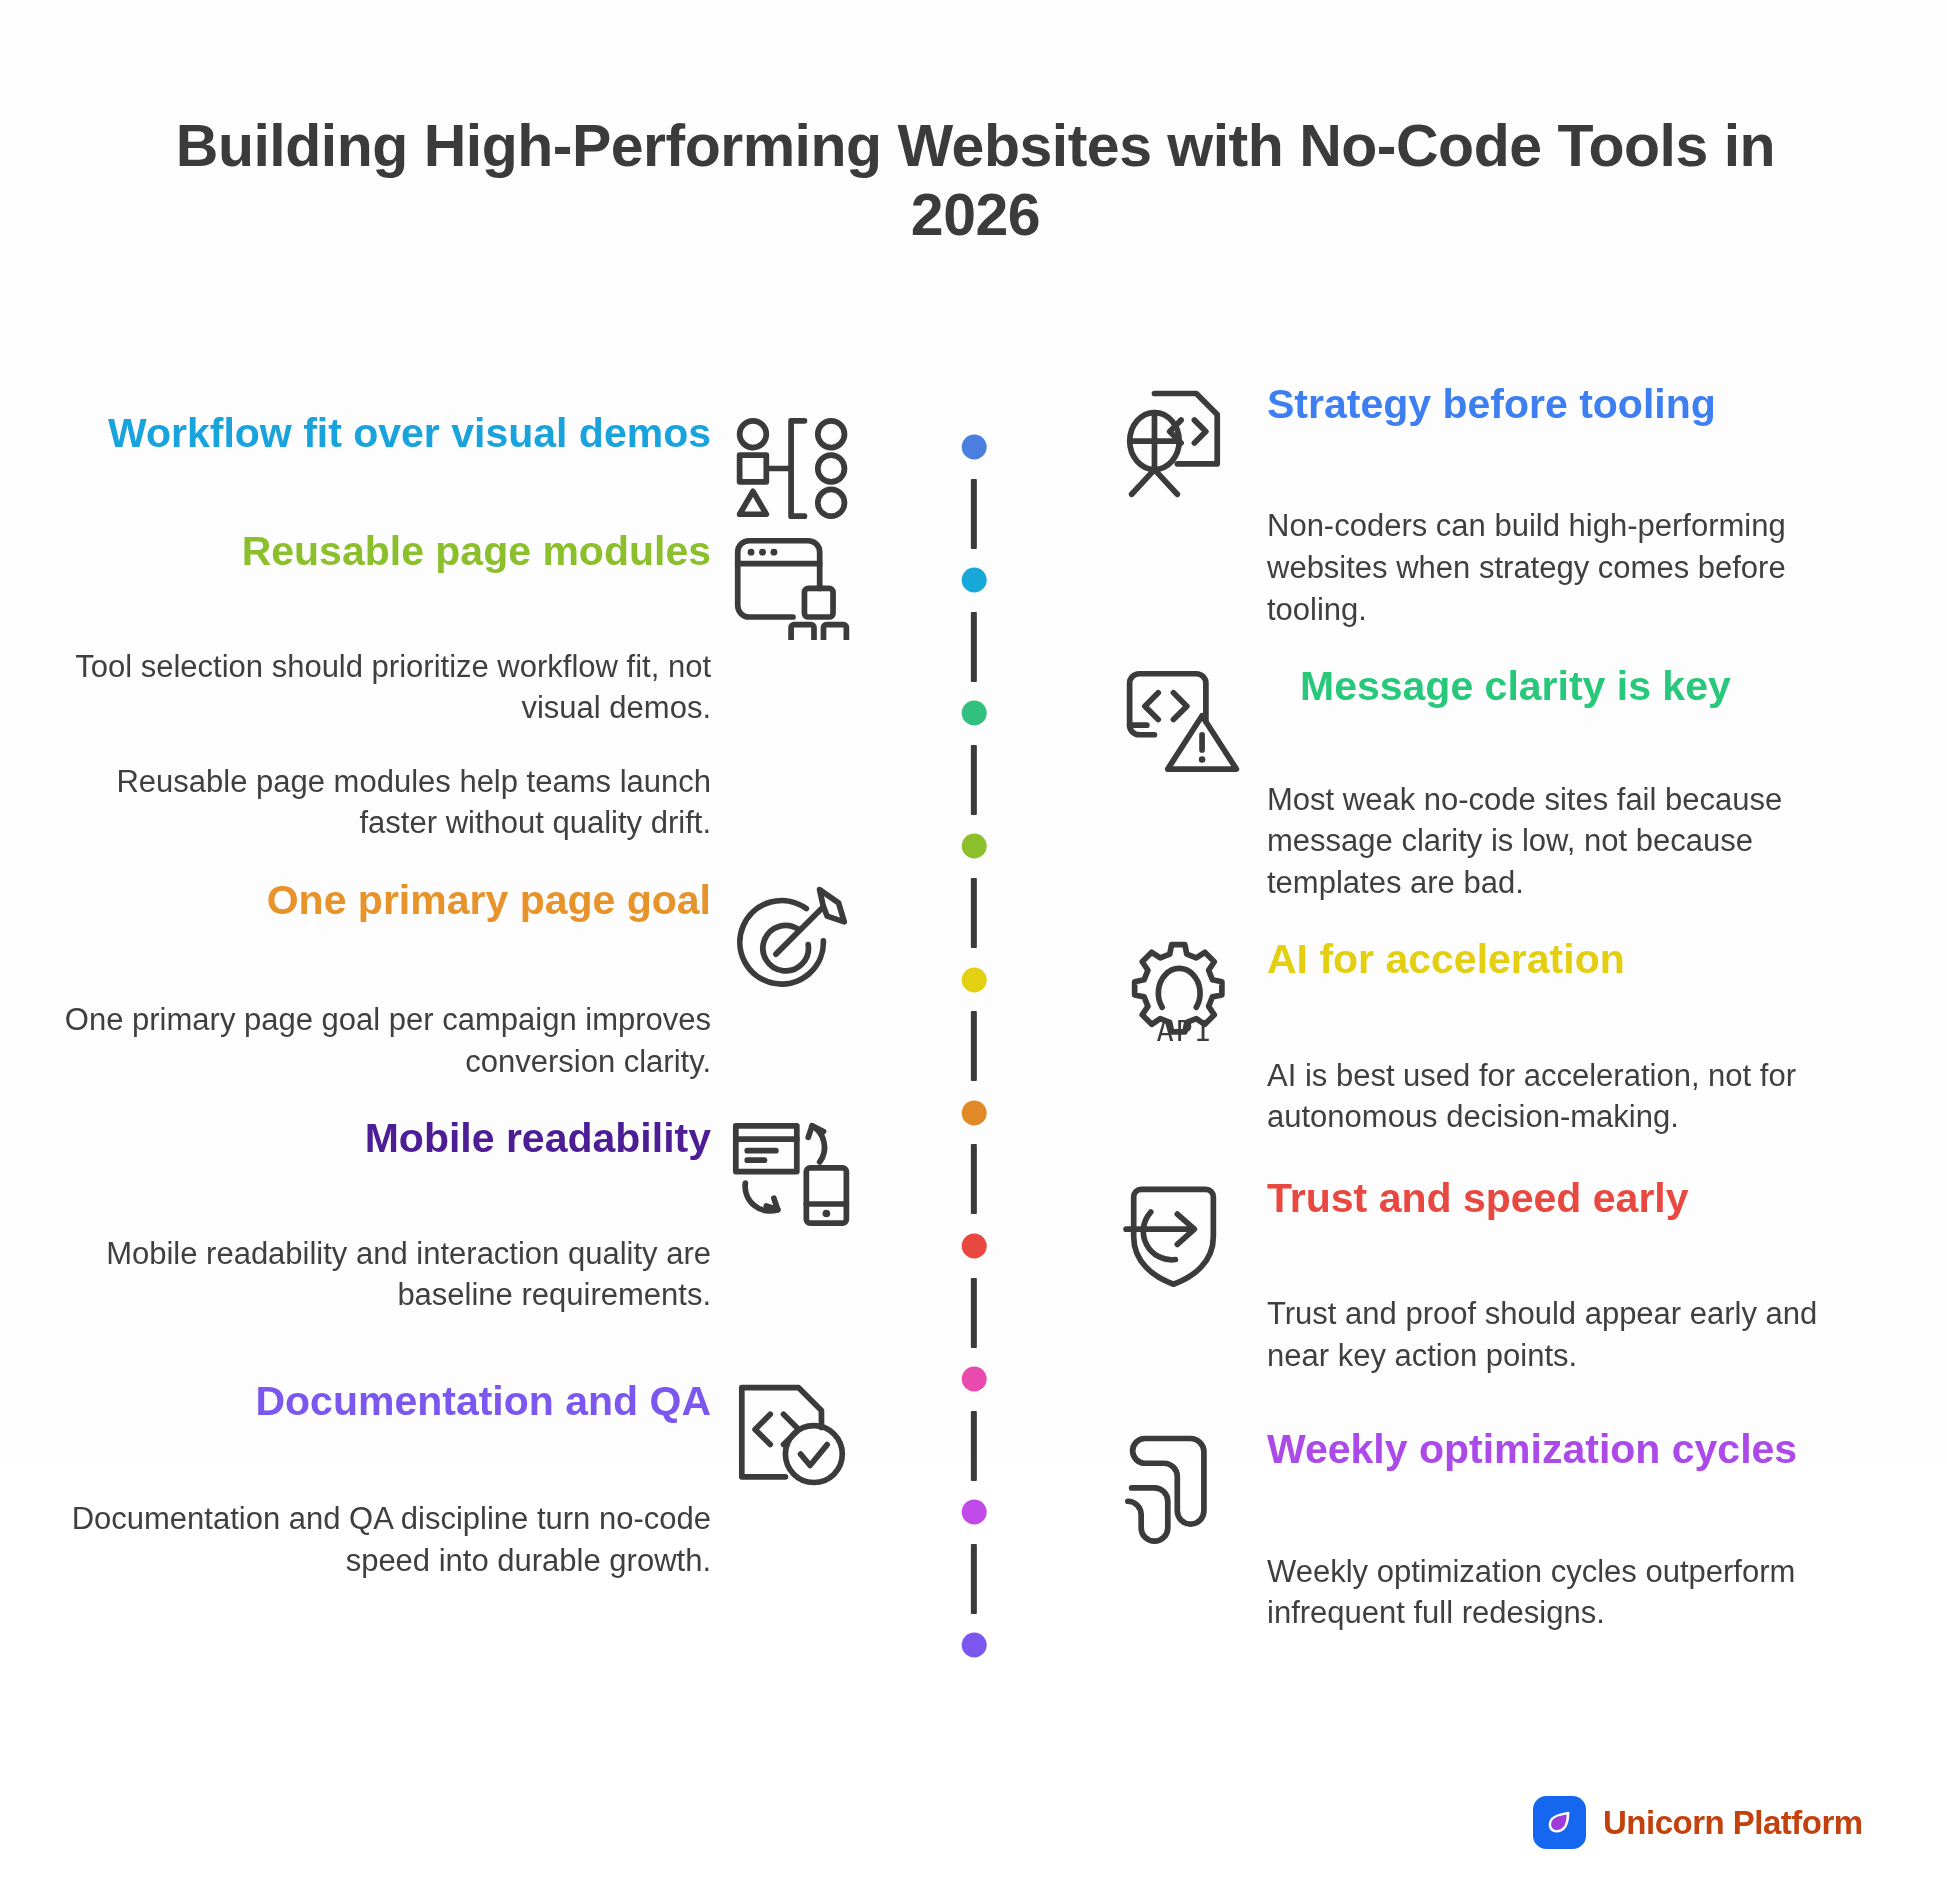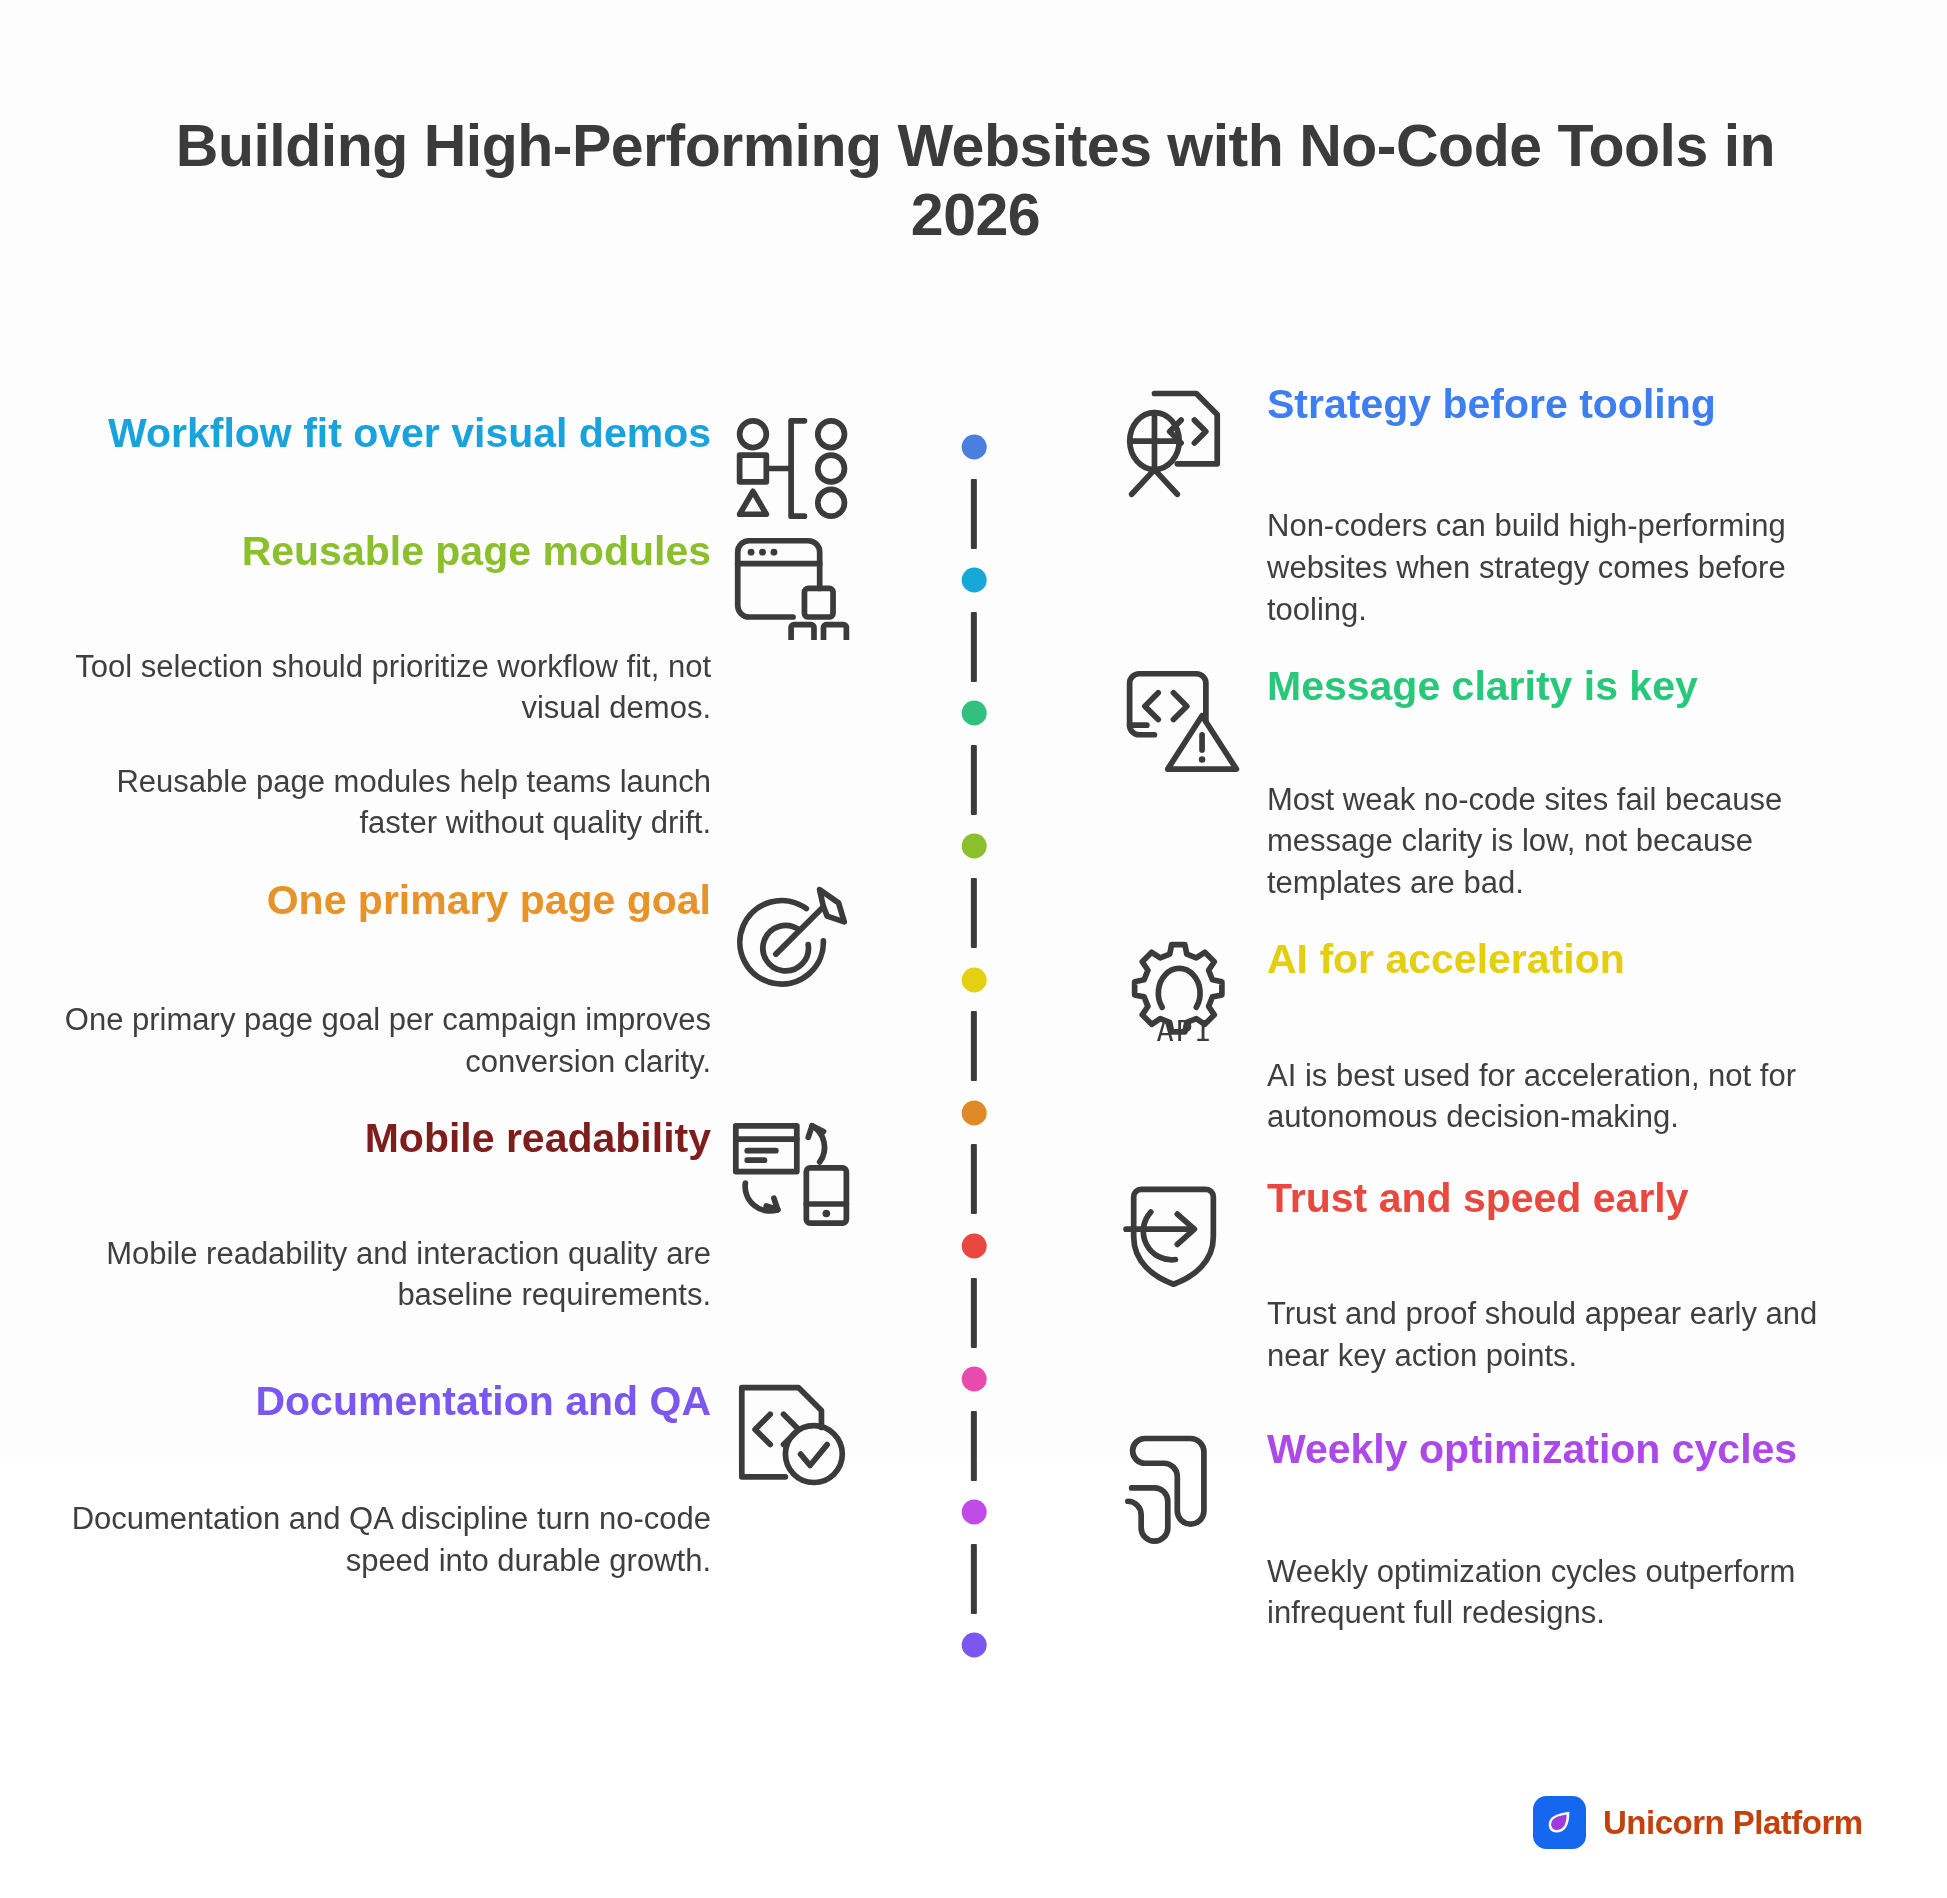--- a/index.html
+++ b/index.html
@@ -236,21 +236,21 @@
     </div>
     <div class="item-left" style="margin-bottom:32px;">
       <div class="textwrap">
         <div class="item-body">One primary page goal per campaign improves conversion clarity.</div>
       </div>
       <div class="iconwrap"></div>
     </div>
 
     <div class="item-left">
       <div class="textwrap">
-        <div class="item-head" style="color: #7f1d1d;">Mobile readability</div>
+        <div class="item-head" style="color: #4c1d95;">Mobile readability</div>
       </div>
       <div class="iconwrap">
         <svg width="122" height="107" viewBox="0 0 128 112" fill="none" stroke="#3b3b3b" stroke-width="6" stroke-linecap="round" stroke-linejoin="round">
           <rect x="4" y="6" width="64" height="48"></rect>
           <path d="M4 20 H68"></path>
           <path d="M16 32 H46"></path>
           <path d="M16 42 H34"></path>
           <path d="M84 6 a26 26 0 0 1 8 38"></path>
           <path d="M84 6 L96 12 M84 6 L80 18"></path>
           <rect x="78" y="50" width="42" height="58" rx="4"></rect>
@@ -322,21 +322,21 @@
           <path d="M88 58 V18 a10 10 0 0 0 -10 -10 H18 a10 10 0 0 0 -10 10 V62 a10 10 0 0 0 10 10 H34"></path>
           <path d="M8 62 H26"></path>
           <path d="M38 28 L24 42 L38 56"></path>
           <path d="M54 28 L68 42 L54 56"></path>
           <path d="M84 52 L120 108 H48 Z"></path>
           <path d="M84 72 V88"></path>
           <circle cx="84" cy="98" r="3.4" fill="#3b3b3b" stroke="none"></circle>
         </svg>
       </div>
       <div class="textwrap">
-        <div class="item-head" style="color: rgb(40, 200, 122);">Message clarity is key</div>
+        <div class="item-head" style="color: rgb(40, 200, 122); margin-left: 33px;">Message clarity is key</div>
       </div>
     </div>
     <div class="item-right" style="margin-bottom:32px;">
       <div class="iconwrap"></div>
       <div class="textwrap">
         <div class="item-body">Most weak no-code sites fail because message clarity is low, not because templates are bad.</div>
       </div>
     </div>
 
     <div class="item-right">

